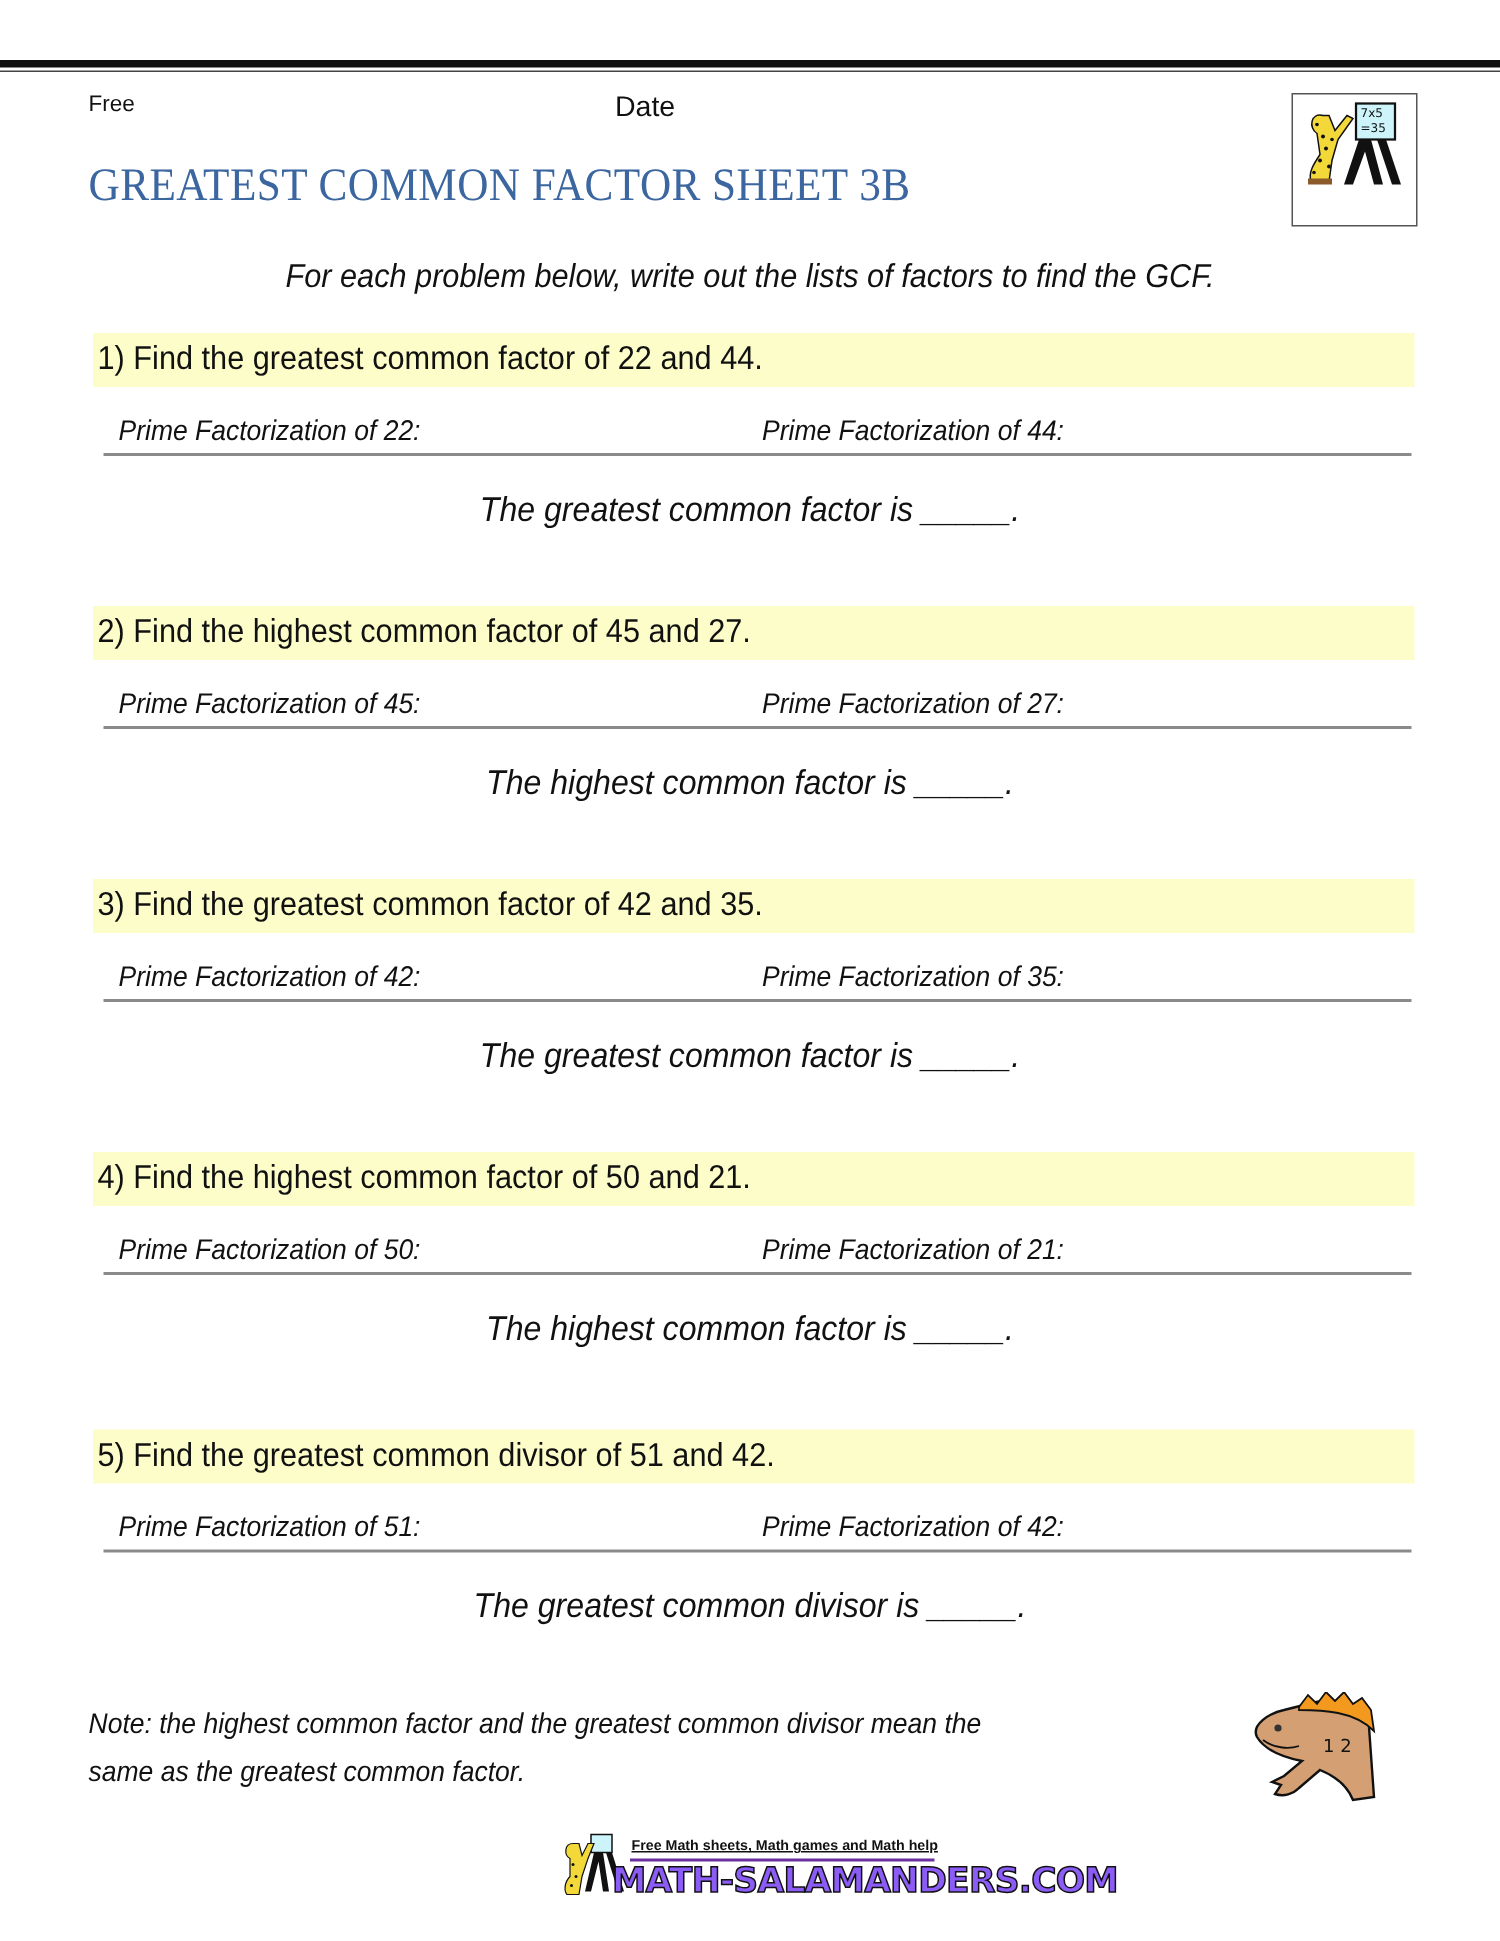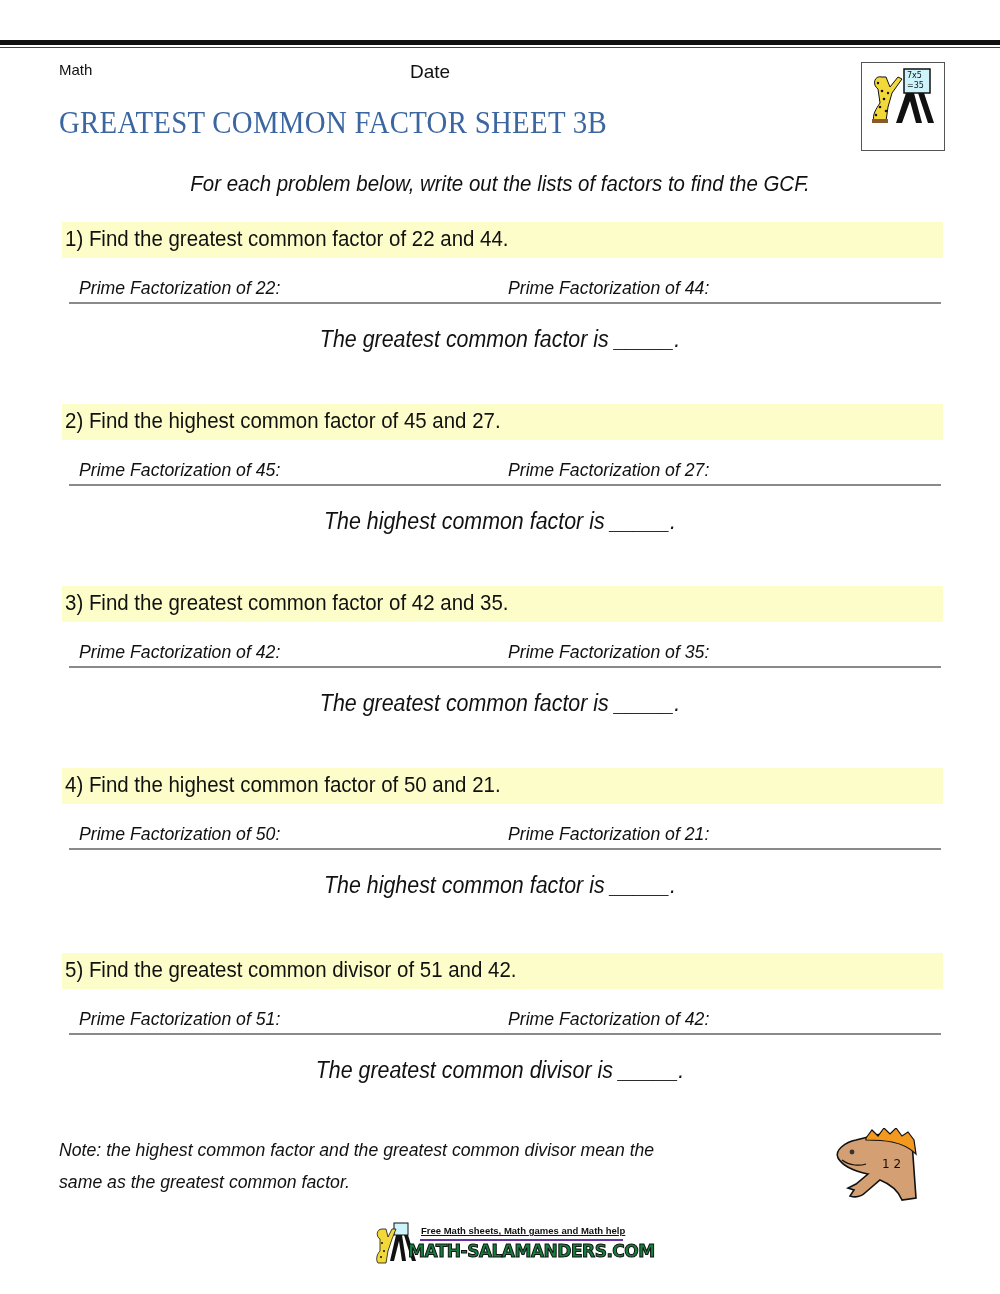--- a/index.html
+++ b/index.html
@@ -56,31 +56,31 @@
       transform: scaleX(0.93); transform-origin: left;
     }
     .salamander { position: absolute; left: 832px; top: 1128px; }
 
     .footer-logo { position: absolute; left: 372px; top: 1221px; width: 256px; height: 44px; }
     .footer-tagline {
       position: absolute; left: 421px; top: 1225px; font-size: 9.5px; font-weight: bold; color: #111; white-space: nowrap; text-decoration: underline;
     }
     .footer-purple { position: absolute; left: 420px; top: 1239px; width: 203px; height: 2px; background: #6a2fa0; }
     .footer-site {
-      position: absolute; left: 408px; top: 1241px; font-size: 17px; font-weight: bold; letter-spacing: -0.5px;
-      color: #15803d; -webkit-text-stroke: 1px #111; white-space: nowrap; font-family: "DejaVu Sans", sans-serif;
+      position: absolute; left: 408px; top: 1241px; font-size: 23px; font-weight: bold; letter-spacing: -0.5px;
+      color: #8b5cf6; -webkit-text-stroke: 1px #111; white-space: nowrap; font-family: "DejaVu Sans", sans-serif;
     }
   </style>
 </head>
 <body>
 
 <div class="top-rule"></div>
 <div class="top-rule-thin"></div>
 
-<div class="name-label">Math</div>
+<div class="name-label">Free</div>
 <div class="date-label">Date</div>
 
 <div class="logo-box">
   <svg width="84" height="69" viewBox="0 0 84 69">
     <rect x="42" y="6" width="26" height="24" fill="#cdf3fb" stroke="#111" stroke-width="1.5"></rect>
     <text x="45" y="15" font-size="8" font-family="DejaVu Sans, sans-serif" fill="#111">7x5</text>
     <text x="45" y="25" font-size="8" font-family="DejaVu Sans, sans-serif" fill="#111">=35</text>
     <path d="M44 30 L34 60 L40 60 L48 38 L54 60 L60 60 L52 30 Z" fill="#111"></path>
     <path d="M56 30 L66 60 L72 60 L62 30 Z" fill="#111"></path>
     <path d="M20 14 C12 12 10 22 16 26 L18 40 C14 46 10 52 12 58 L24 58 L26 44 L30 30 L40 16 L36 14 L28 24 L24 14 Z" fill="#f3d83a" stroke="#111" stroke-width="1"></path>

